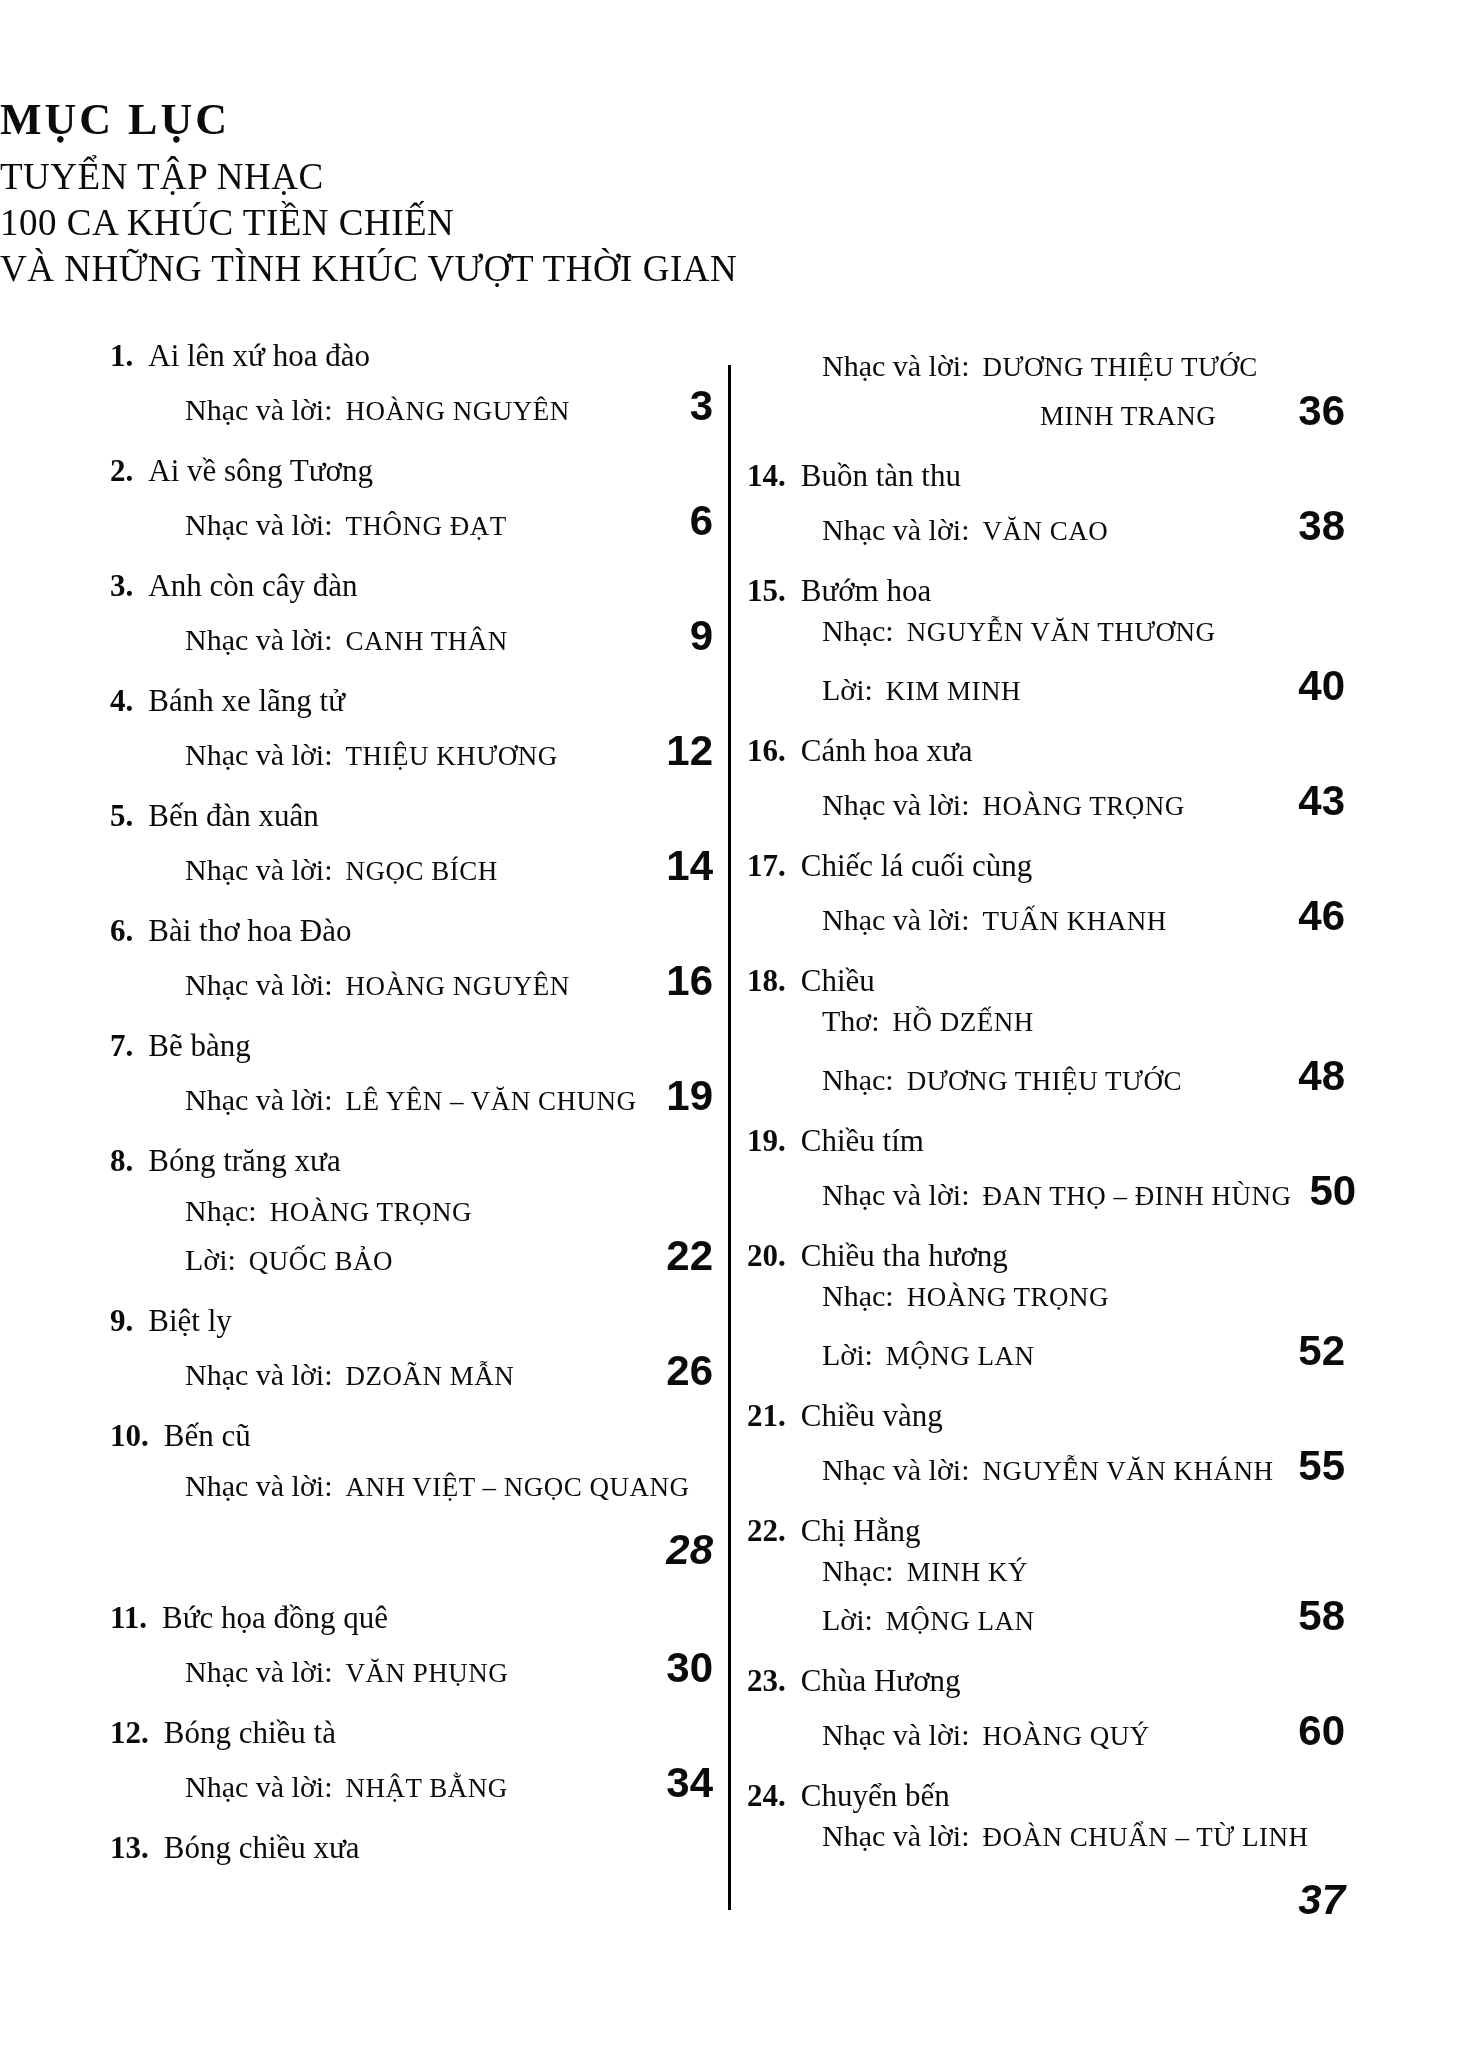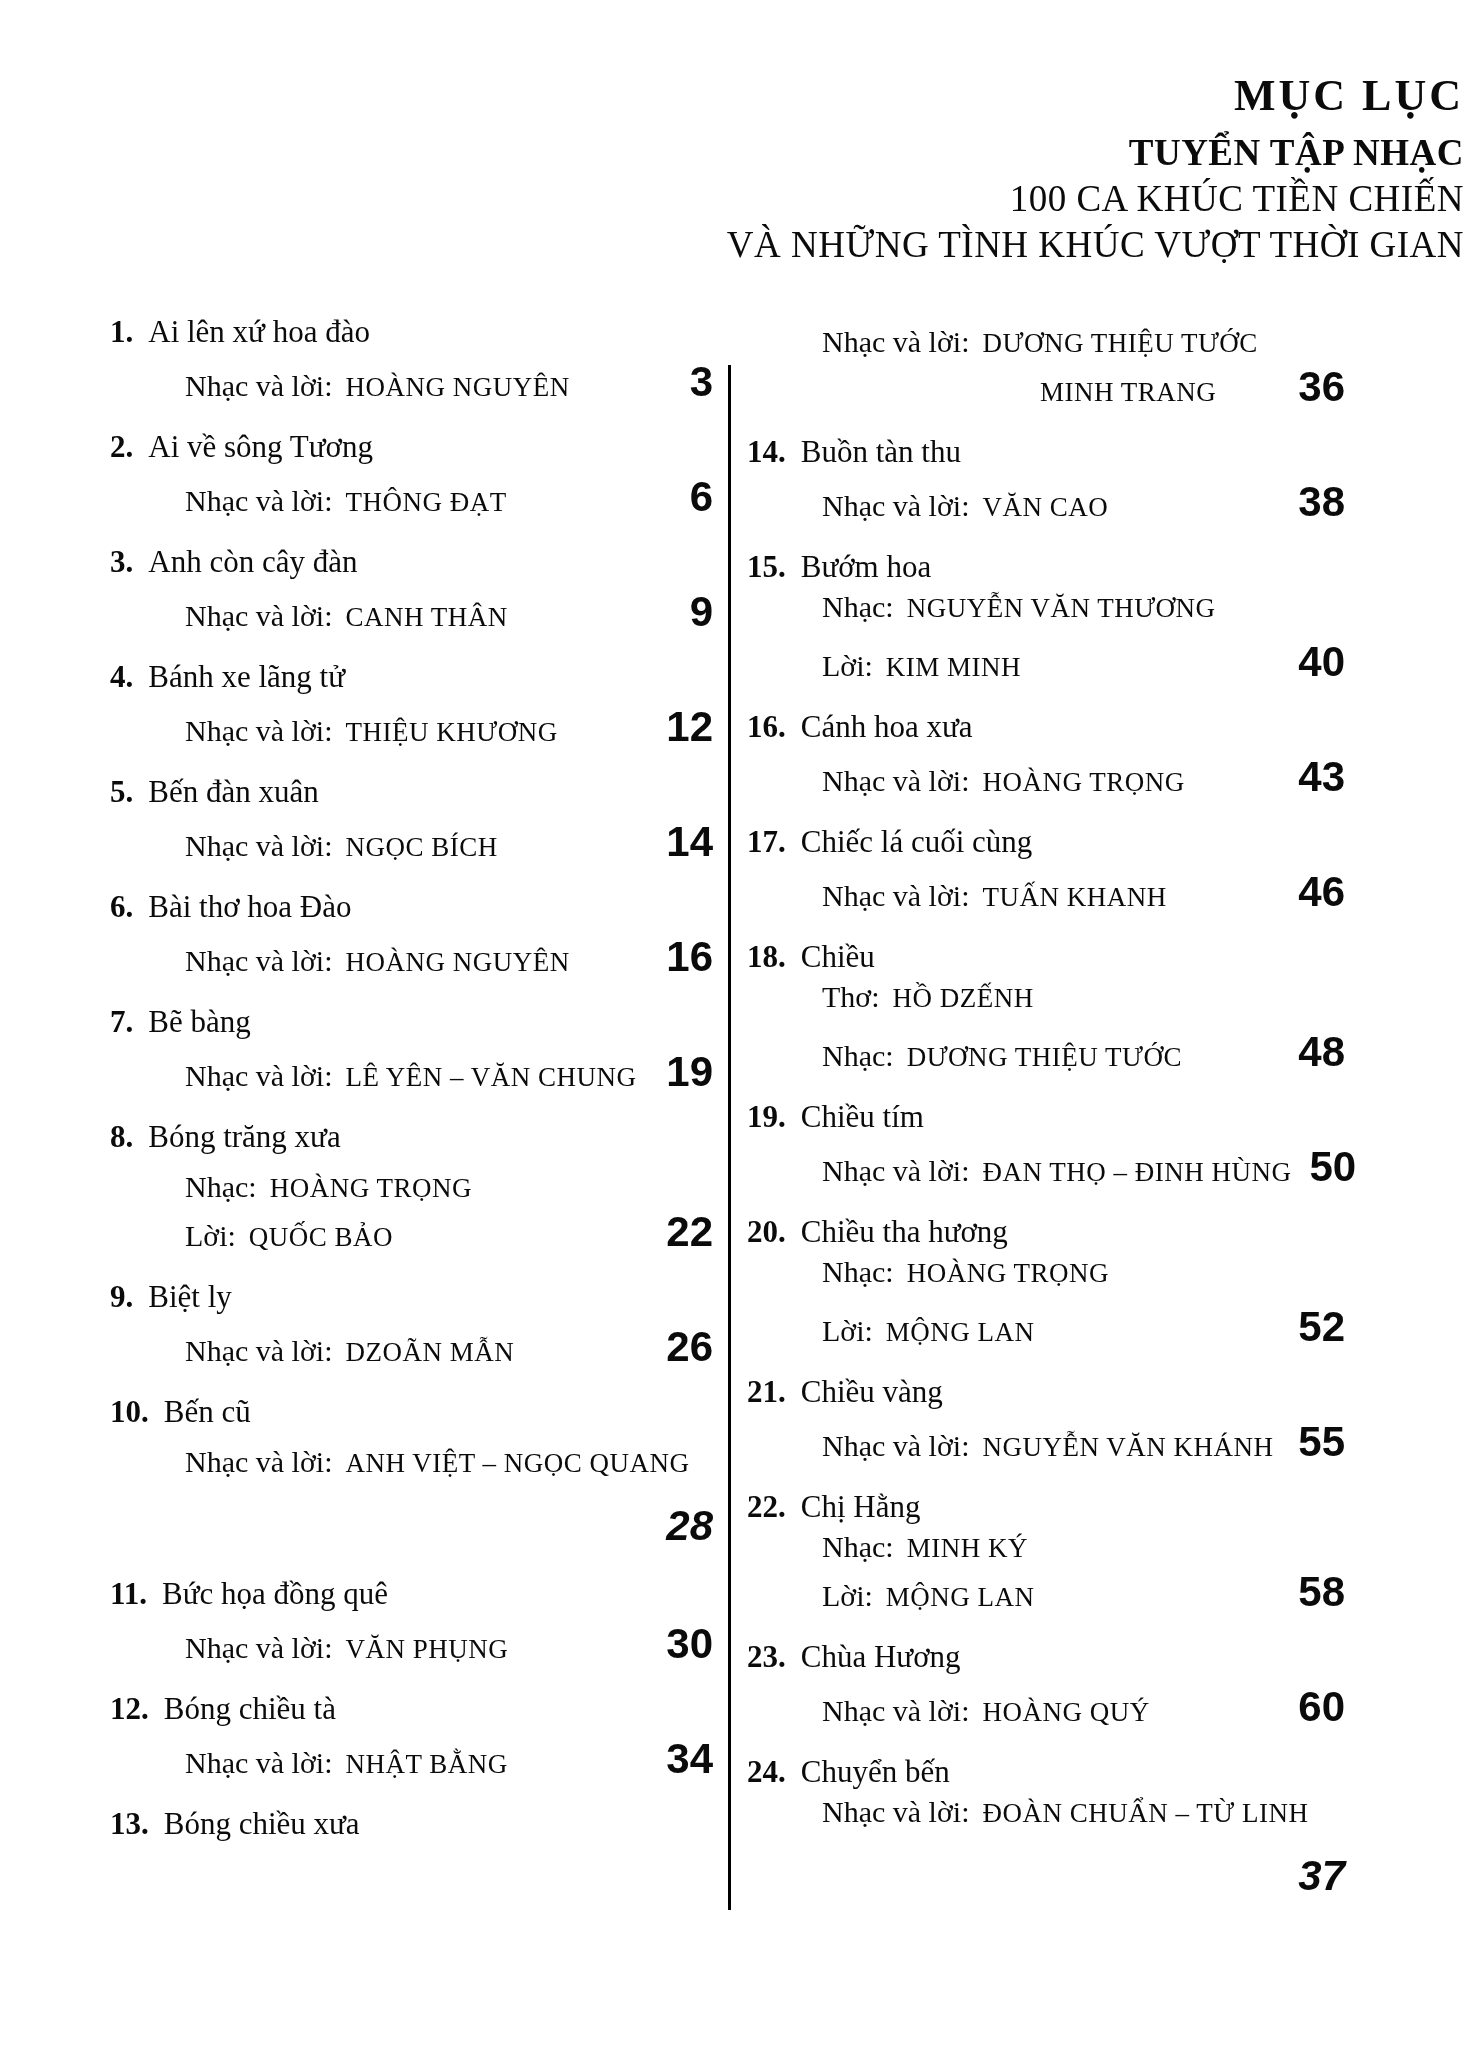--- a/index.html
+++ b/index.html
@@ -6,28 +6,28 @@
   .page {
     position:relative;
     width:1464px; height:2048px;
     margin:0 auto;
     background:#ffffff;
     color:#0b0b0b;
     font-family:"Liberation Serif","DejaVu Serif",serif;
     overflow:hidden;
   }
   
-  header { padding-top:72px; text-align:right; }
+  header { padding-top:96px; text-align:left; }
   .main-title {
     margin:0;
     font-size:44px; font-weight:bold; letter-spacing:3px;
     line-height:48px;
   }
   .subtitle { font-size:37px; line-height:46px; letter-spacing:0.5px; }
-  .subtitle.first { margin-top:10px;font-weight:bold; }
+  .subtitle.first { margin-top:10px; }
 
   
   .columns { display:flex; align-items:flex-start; margin-top:18px; }
   .col { box-sizing:border-box; }
   .col-left  { width:731px; padding:26px 18px 0 110px; }
   .col-right { width:733px; padding:26px 119px 0 16px; }
   .divider {
     position:absolute; left:728px; top:365px;
     width:3px; height:1545px; background:#000;
   }

